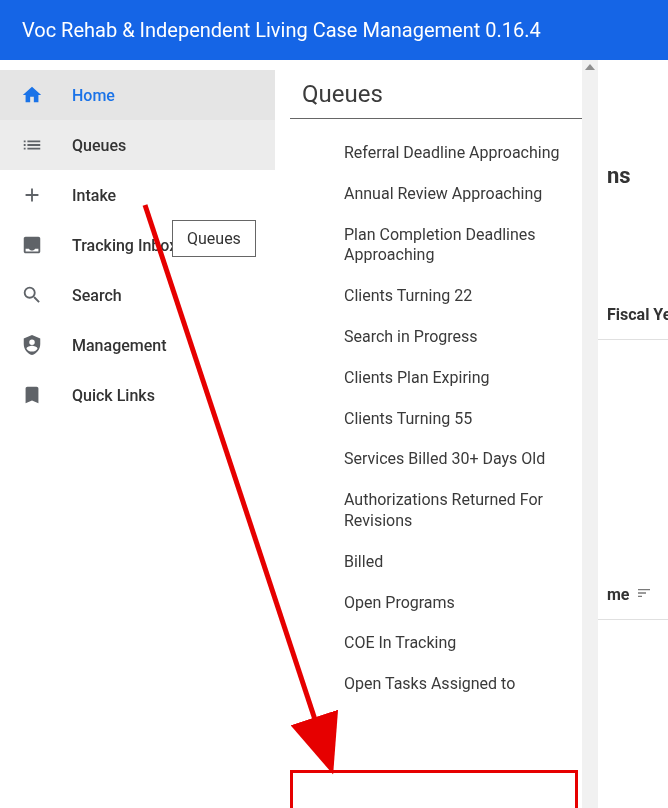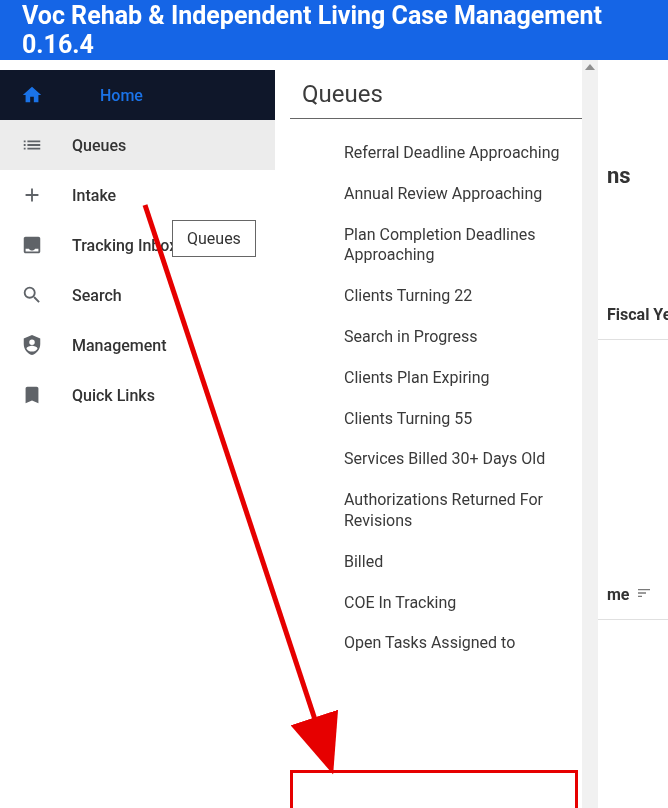--- a/index.html
+++ b/index.html
@@ -1,22 +1,22 @@
 <!DOCTYPE html>
 <html><head>
   <meta charset="utf-8">
   <style>
     * { box-sizing: border-box; margin: 0; padding: 0; }
     html, body { width: 668px; height: 808px; font-family: Roboto, Arial, sans-serif; background: #fff; overflow: hidden; }
     .header {
       background: #1565e6;
       color: #fff;
       padding: 0 22px;
-      font-size: 25px;
-      font-weight: 700;
+      font-size: 20px;
+      font-weight: 400;
       height: 60px;
       display: flex;
       align-items: center;
     }
     .body {
       display: flex;
       height: calc(808px - 60px);
       position: relative;
     }
     .sidebar {
@@ -28,23 +28,22 @@
       display: flex;
       align-items: center;
       height: 50px;
       padding-left: 20px;
       cursor: pointer;
       font-size: 16px;
       color: #333;
       font-weight: 500;
     }
     .nav-item.active {
-      background: #0f172a;
+      background: #e5e5e5;
       color: #1a73e8;
-      gap: 28px;
     }
     .nav-item.hover {
       background: #ececec;
     }
     .nav-item .icon {
       width: 24px;
       height: 24px;
       margin-right: 28px;
       display: inline-flex;
       align-items: center;
@@ -229,20 +228,21 @@
         <div class="queue-item">Referral Deadline Approaching</div>
         <div class="queue-item">Annual Review Approaching</div>
         <div class="queue-item">Plan Completion Deadlines Approaching</div>
         <div class="queue-item">Clients Turning 22</div>
         <div class="queue-item">Search in Progress</div>
         <div class="queue-item">Clients Plan Expiring</div>
         <div class="queue-item">Clients Turning 55</div>
         <div class="queue-item">Services Billed 30+ Days Old</div>
         <div class="queue-item">Authorizations Returned For Revisions</div>
         <div class="queue-item">Billed</div>
+        <div class="queue-item">Open Programs</div>
         <div class="queue-item">COE In Tracking</div>
         <div class="queue-item">Open Tasks Assigned to</div>
       </div>
   </div>
 
   <div class="scrollbar-track">
     <div class="scrollbar-arrow up"></div>
   </div>
 
   <div class="right-pane">

